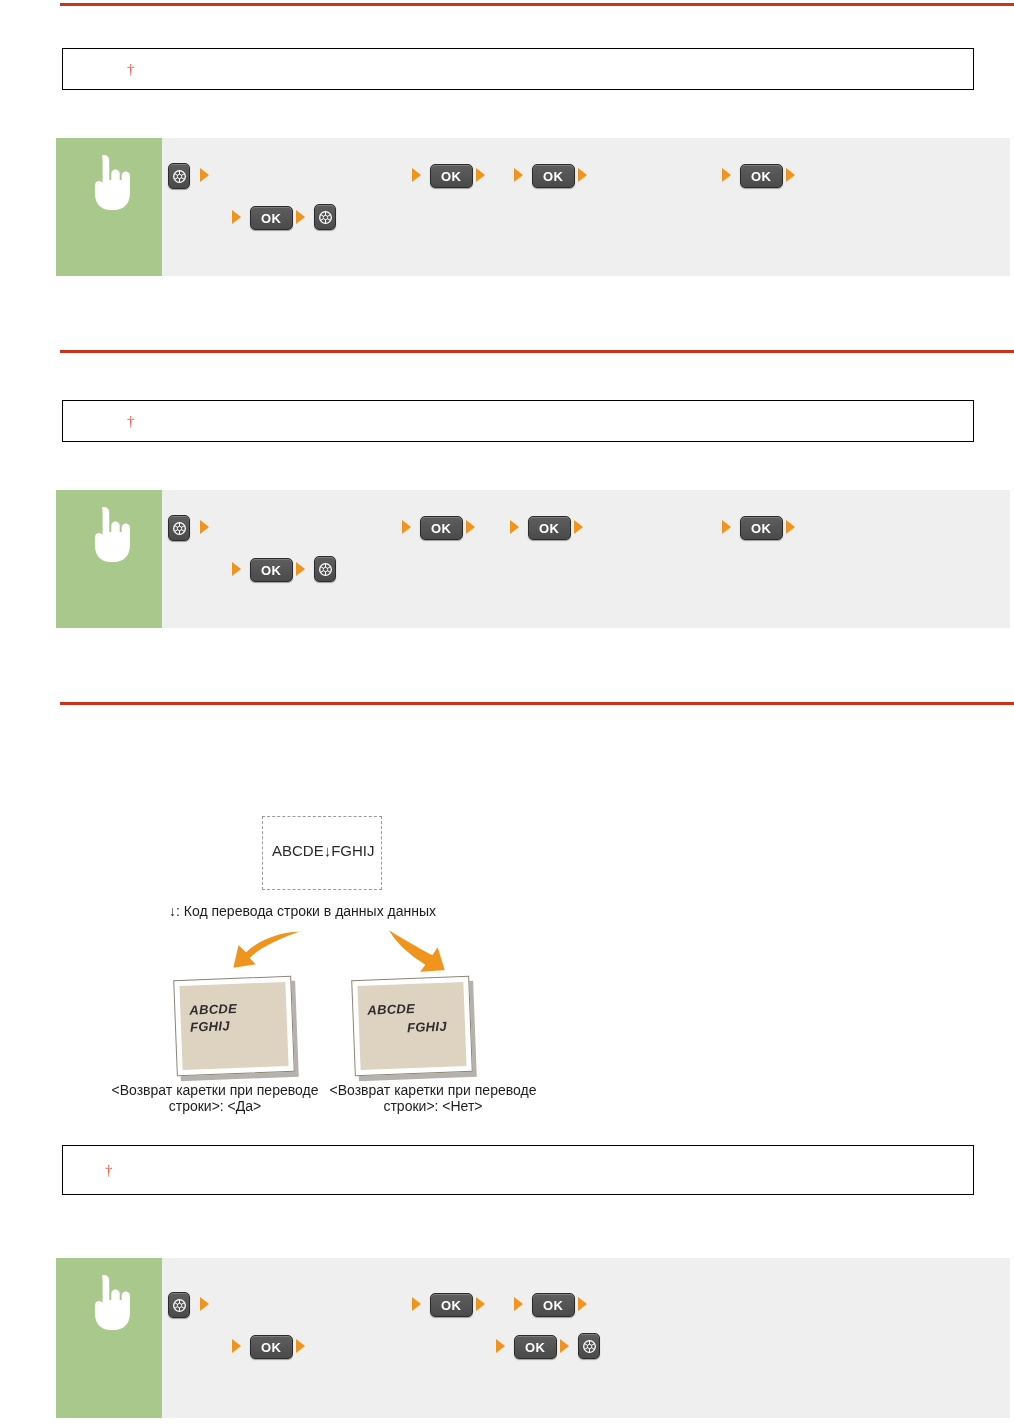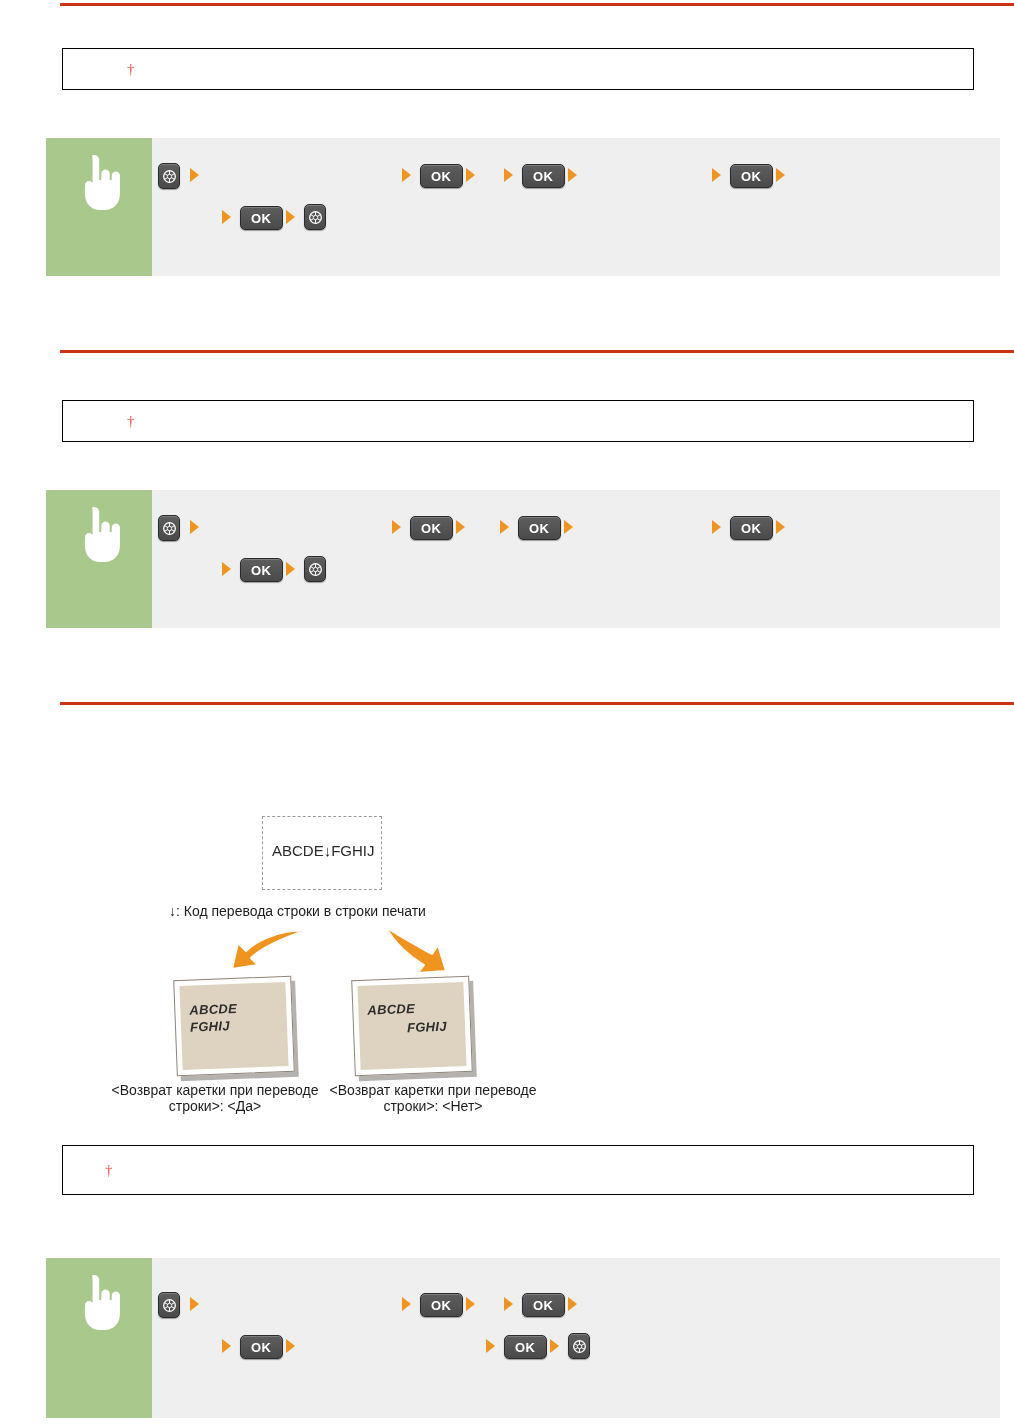--- a/index.html
+++ b/index.html
@@ -42,21 +42,21 @@
   .note-text {
     position: absolute;
     color: #000000;
     font-size: 12px;
     line-height: 16px;
   }
 
   
   .op-block {
     position: absolute;
-    left: 46px;
+    left: 56px;
     width: 954px;
     background: #efefef;
     display: flex;
     align-items: stretch;
   }
   .op-hand-col {
     width: 106px;
     flex: 0 0 106px;
     background: #a9c88c;
     display: flex;
@@ -276,21 +276,21 @@
     </div>
   </div>
 
   <div class="rule-red" style="top:702px;"></div>
 
   <div class="diagram" style="left:0; top:0; width:1014px; height:1428px;">
 
     <div class="dash-box" style="left:226px; top:816px; width:120px; height:74px;"></div>
     <span class="dash-box-text" style="left:236px; top:842px;">ABCDE↓FGHIJ</span>
 
-    <span class="legend-text" style="left:133px; top:903px;">↓: Код перевода строки в строки печати</span>
+    <span class="legend-text" style="left:133px; top:903px;">↓: Код перевода строки в данных данных</span>
 
     <svg class="arrow-svg" style="left:190px; top:925px; width:80px; height:48px;" viewBox="0 0 80 48">
       <path fill="#f0941e" stroke="#ffffff" stroke-width="2" stroke-linejoin="round" d="M78 6 C58 4 32 14 20 26 L12 18 L6 44 L32 40 L25 33 C36 22 58 13 78 6 Z"></path>
     </svg>
     <svg class="arrow-svg" style="left:344px; top:923px; width:80px; height:52px;" viewBox="0 0 80 52">
       <path fill="#f0941e" stroke="#ffffff" stroke-width="2" stroke-linejoin="round" d="M6 4 C14 20 30 34 44 42 L38 50 L66 48 L58 22 L52 31 C38 23 20 14 6 4 Z"></path>
     </svg>
 
     <div class="sheet" style="left:139px; top:978px; width:128px; height:106px;">
       <div class="sheet-shadow"></div>

